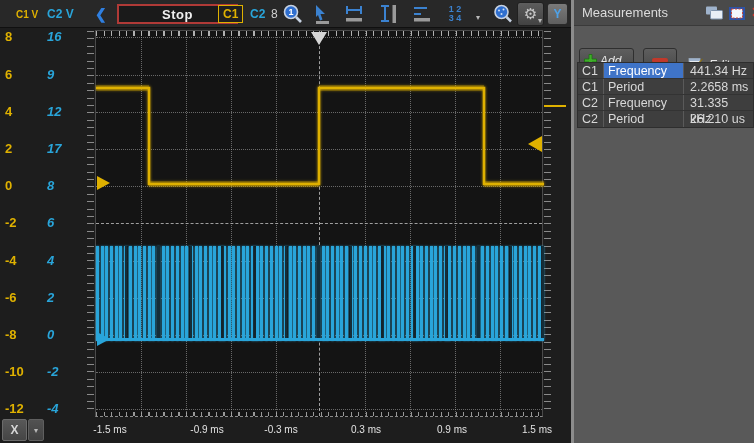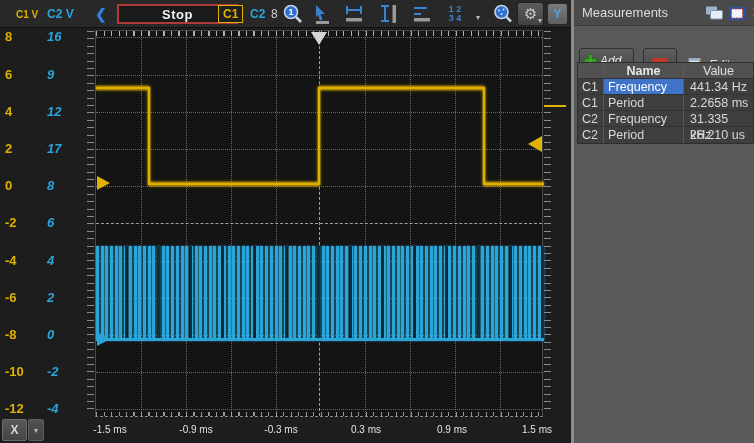--- a/index.html
+++ b/index.html
@@ -245,21 +245,21 @@
 
     <div class="trig-top"></div>
     <div class="mark-c1zero"></div>
     <div class="mark-c2zero"></div>
     <div class="mark-triglevel"></div>
   </div>
   <div class="level-line"></div>
 
   <div>
     <span class="xlab" style="left:110px">-1.5 ms</span>
-    <span class="xlab" style="left:196px">-0.9 ms</span>
+    <span class="xlab" style="left:207px">-0.9 ms</span>
     <span class="xlab" style="left:281px">-0.3 ms</span>
     <span class="xlab" style="left:366px">0.3 ms</span>
     <span class="xlab" style="left:452px">0.9 ms</span>
     <span class="xlab" style="left:537px">1.5 ms</span>
   </div>
   <div class="x-btn">X</div>
   <div class="x-caret">▾</div>
 
   <div class="panel">
     <div class="ptitle">
@@ -295,25 +295,20 @@
           <rect x="1" y="1.5" width="11" height="13" fill="#e9edf2" stroke="#8b97a6"></rect>
           <rect x="1" y="1.5" width="11" height="2.5" fill="#9fb3cc"></rect>
           <line x1="3" y1="7" x2="10" y2="7" stroke="#aab4c0"></line>
           <line x1="3" y1="10" x2="10" y2="10" stroke="#aab4c0"></line>
           <path d="M14.5,2 L7,11.5 L5.5,13.5 L5,11 Z" fill="#e8b007" stroke="#8a6a00" stroke-width="0.6"></path>
         </svg>
         <span>Edit</span>
       </div>
     </div>
     <div class="mtable">
-      <div class="mrow mhead">
-        <span class="mc"></span>
-        <span class="mn">Name</span>
-        <span class="mv">Value</span>
-      </div>
       <div class="mrow">
         <span class="mc">C1</span>
         <span class="mn sel">Frequency</span>
         <span class="mv">441.34 Hz</span>
       </div>
       <div class="mrow">
         <span class="mc">C1</span>
         <span class="mn">Period</span>
         <span class="mv">2.2658 ms</span>
       </div>

